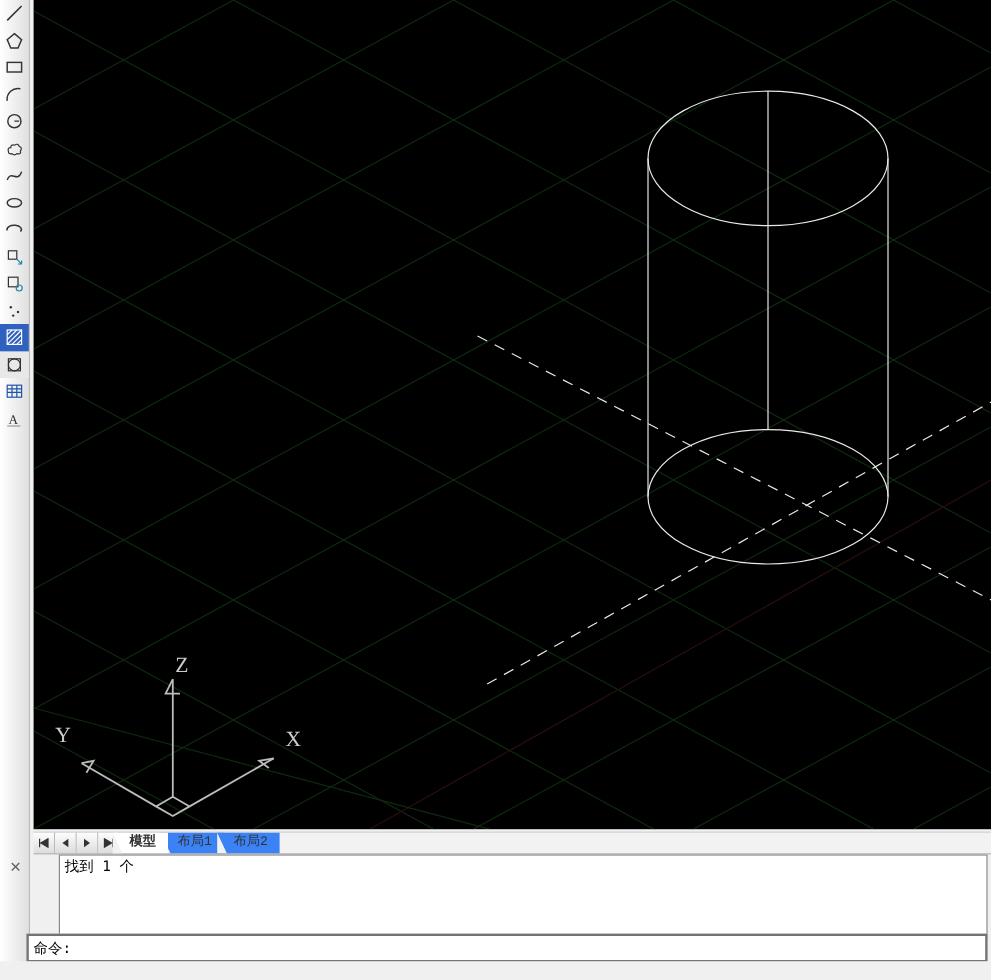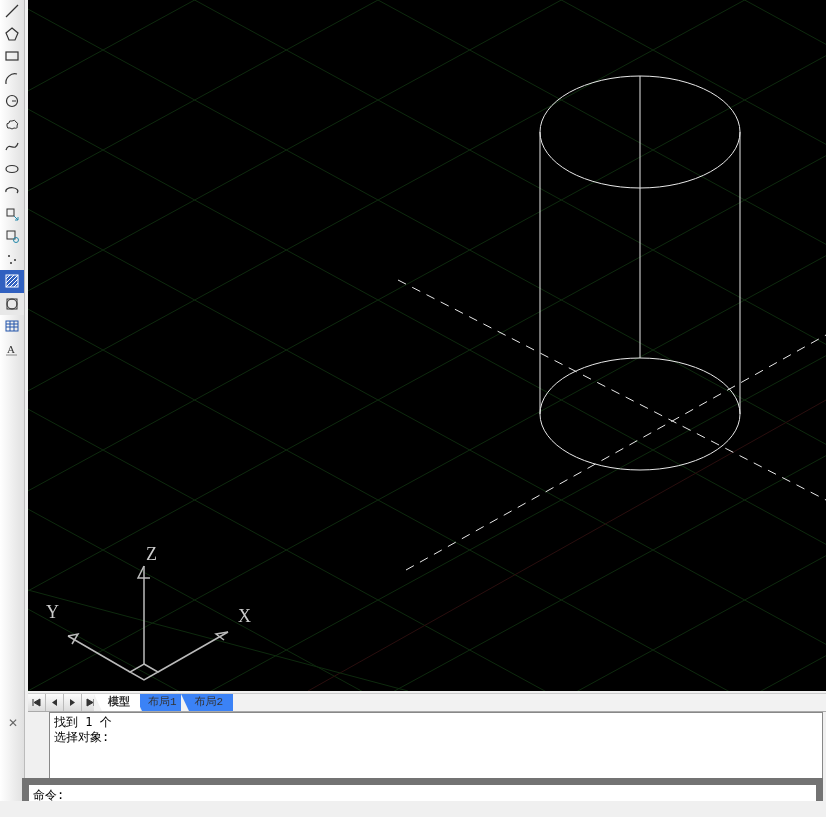--- a/index.html
+++ b/index.html
@@ -143,21 +143,21 @@
     margin-left: 27px;
   }
   .cmd-history div { white-space: pre; }
 
   .cmd-input-row {
     position: absolute;
     left: 22px;
     top: 778px;
     right: 3px;
     height: 20px;
-    border: 7px solid #737373;
+    border: 2px solid #737373;
     background: #fff;
     display: flex;
     align-items: center;
     padding: 0 4px;
     font-family: SimSun, monospace;
     font-size: 12px;
   }
 
   .statusbar {
     position: absolute;
@@ -356,20 +356,19 @@
   <div class="tab active">模型</div>
   <div class="tab">布局1</div>
   <div class="tab">布局2</div>
   <div class="rest"></div>
 </div>
 
 <div class="cmd-close">✕</div>
 
 <div class="cmd-history">
   <div>找到 1 个</div>
-  <div>选择对象:</div>
 </div>
 
 <div class="cmd-input-row">
   <span>命令:</span>
 </div>
 
 <div class="statusbar"></div>
 
 </body></html>

